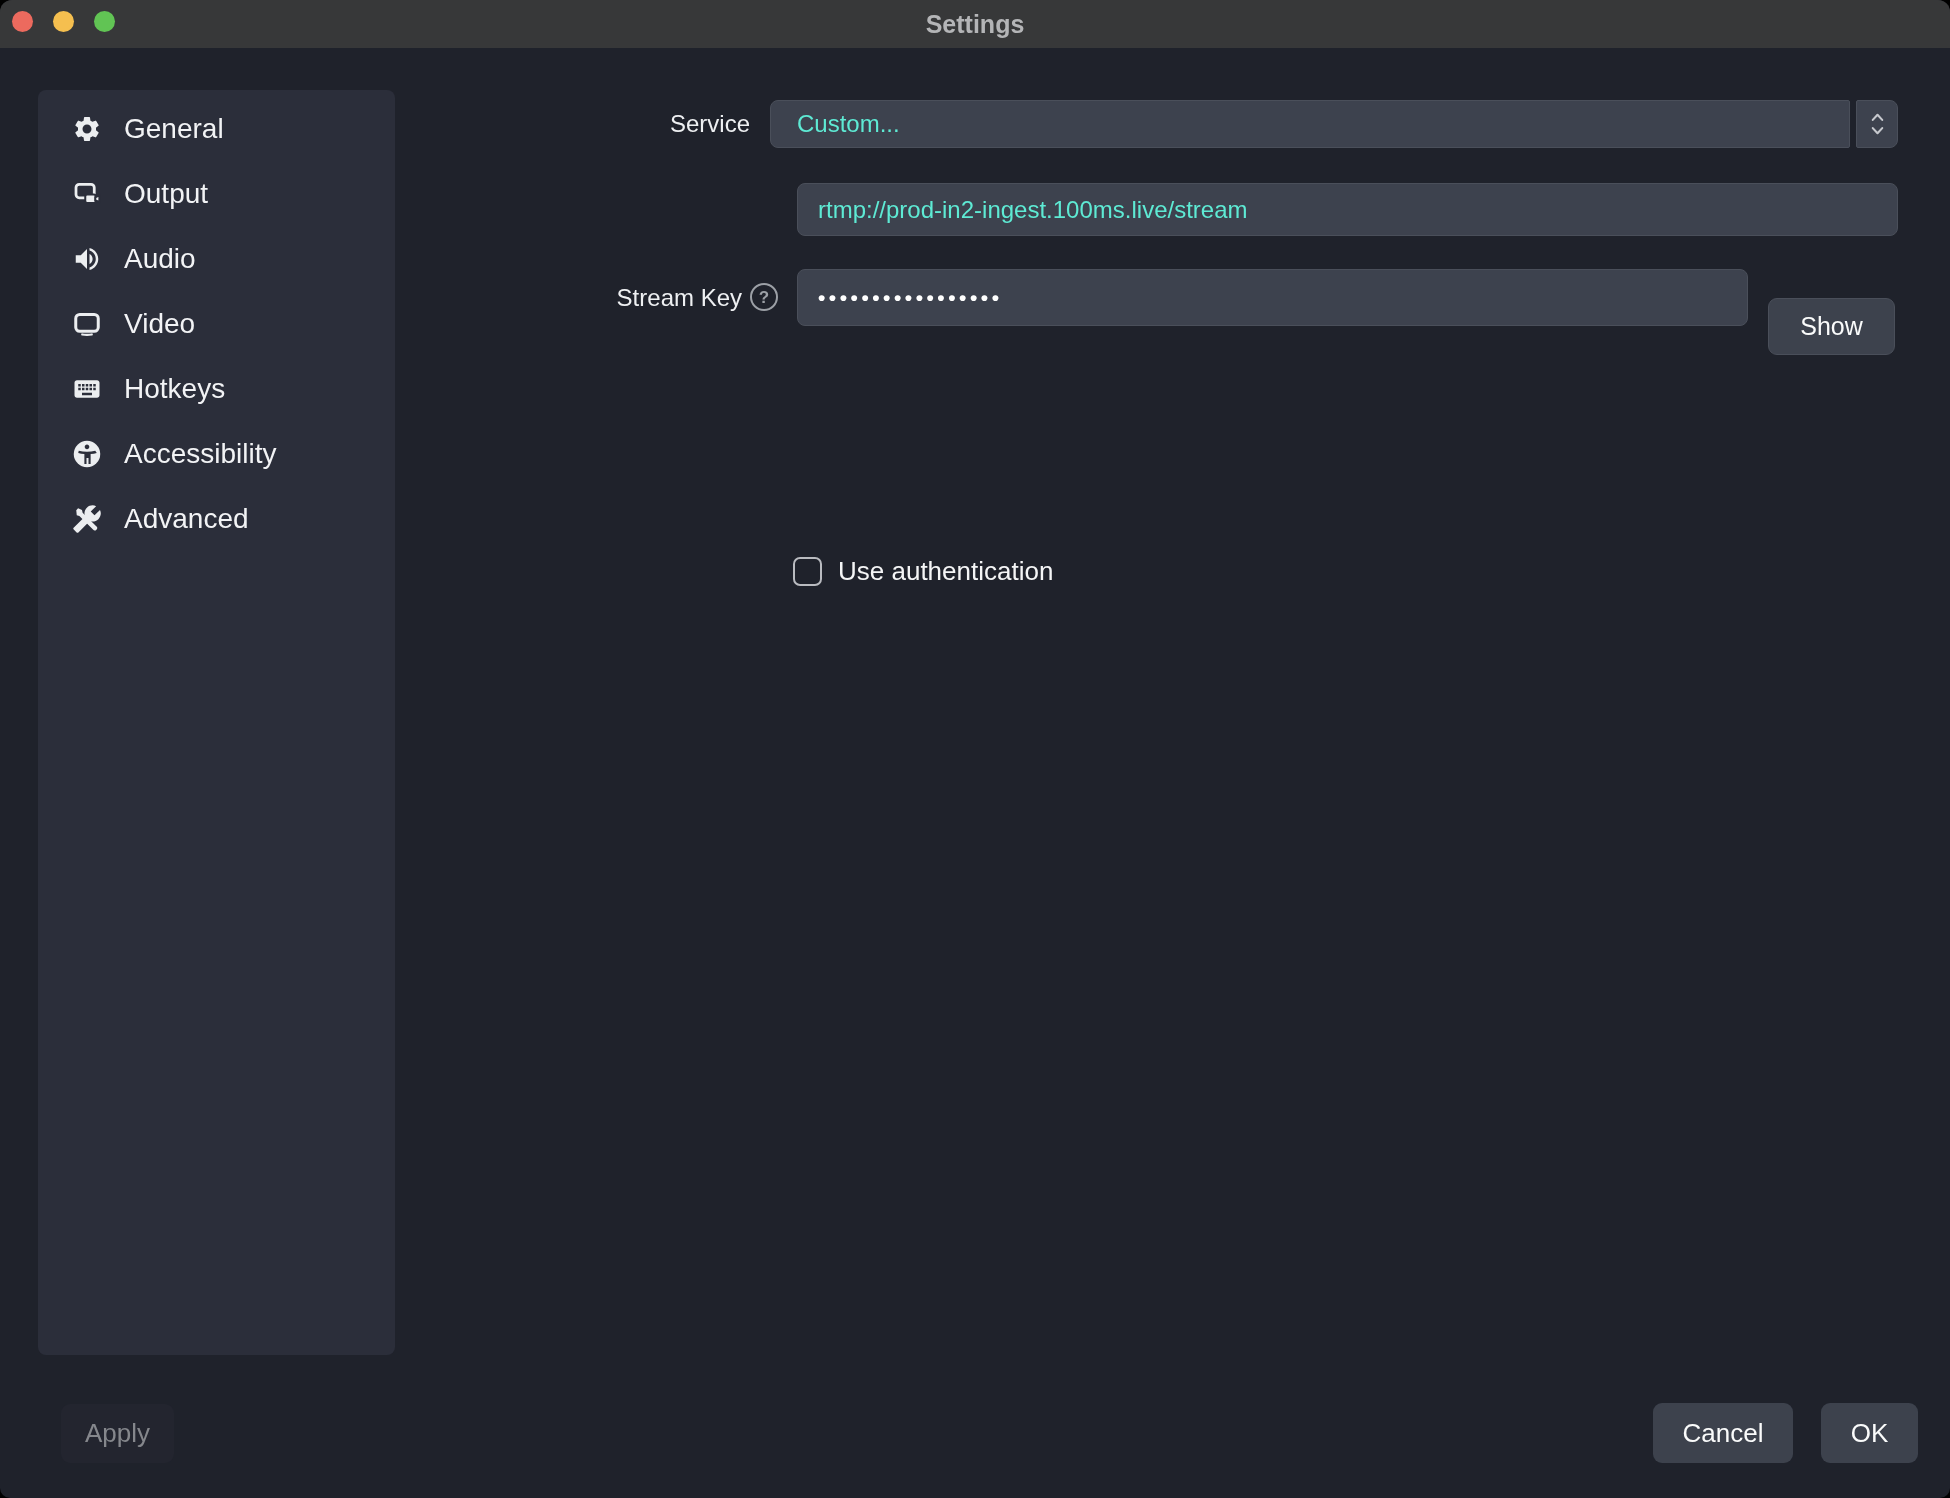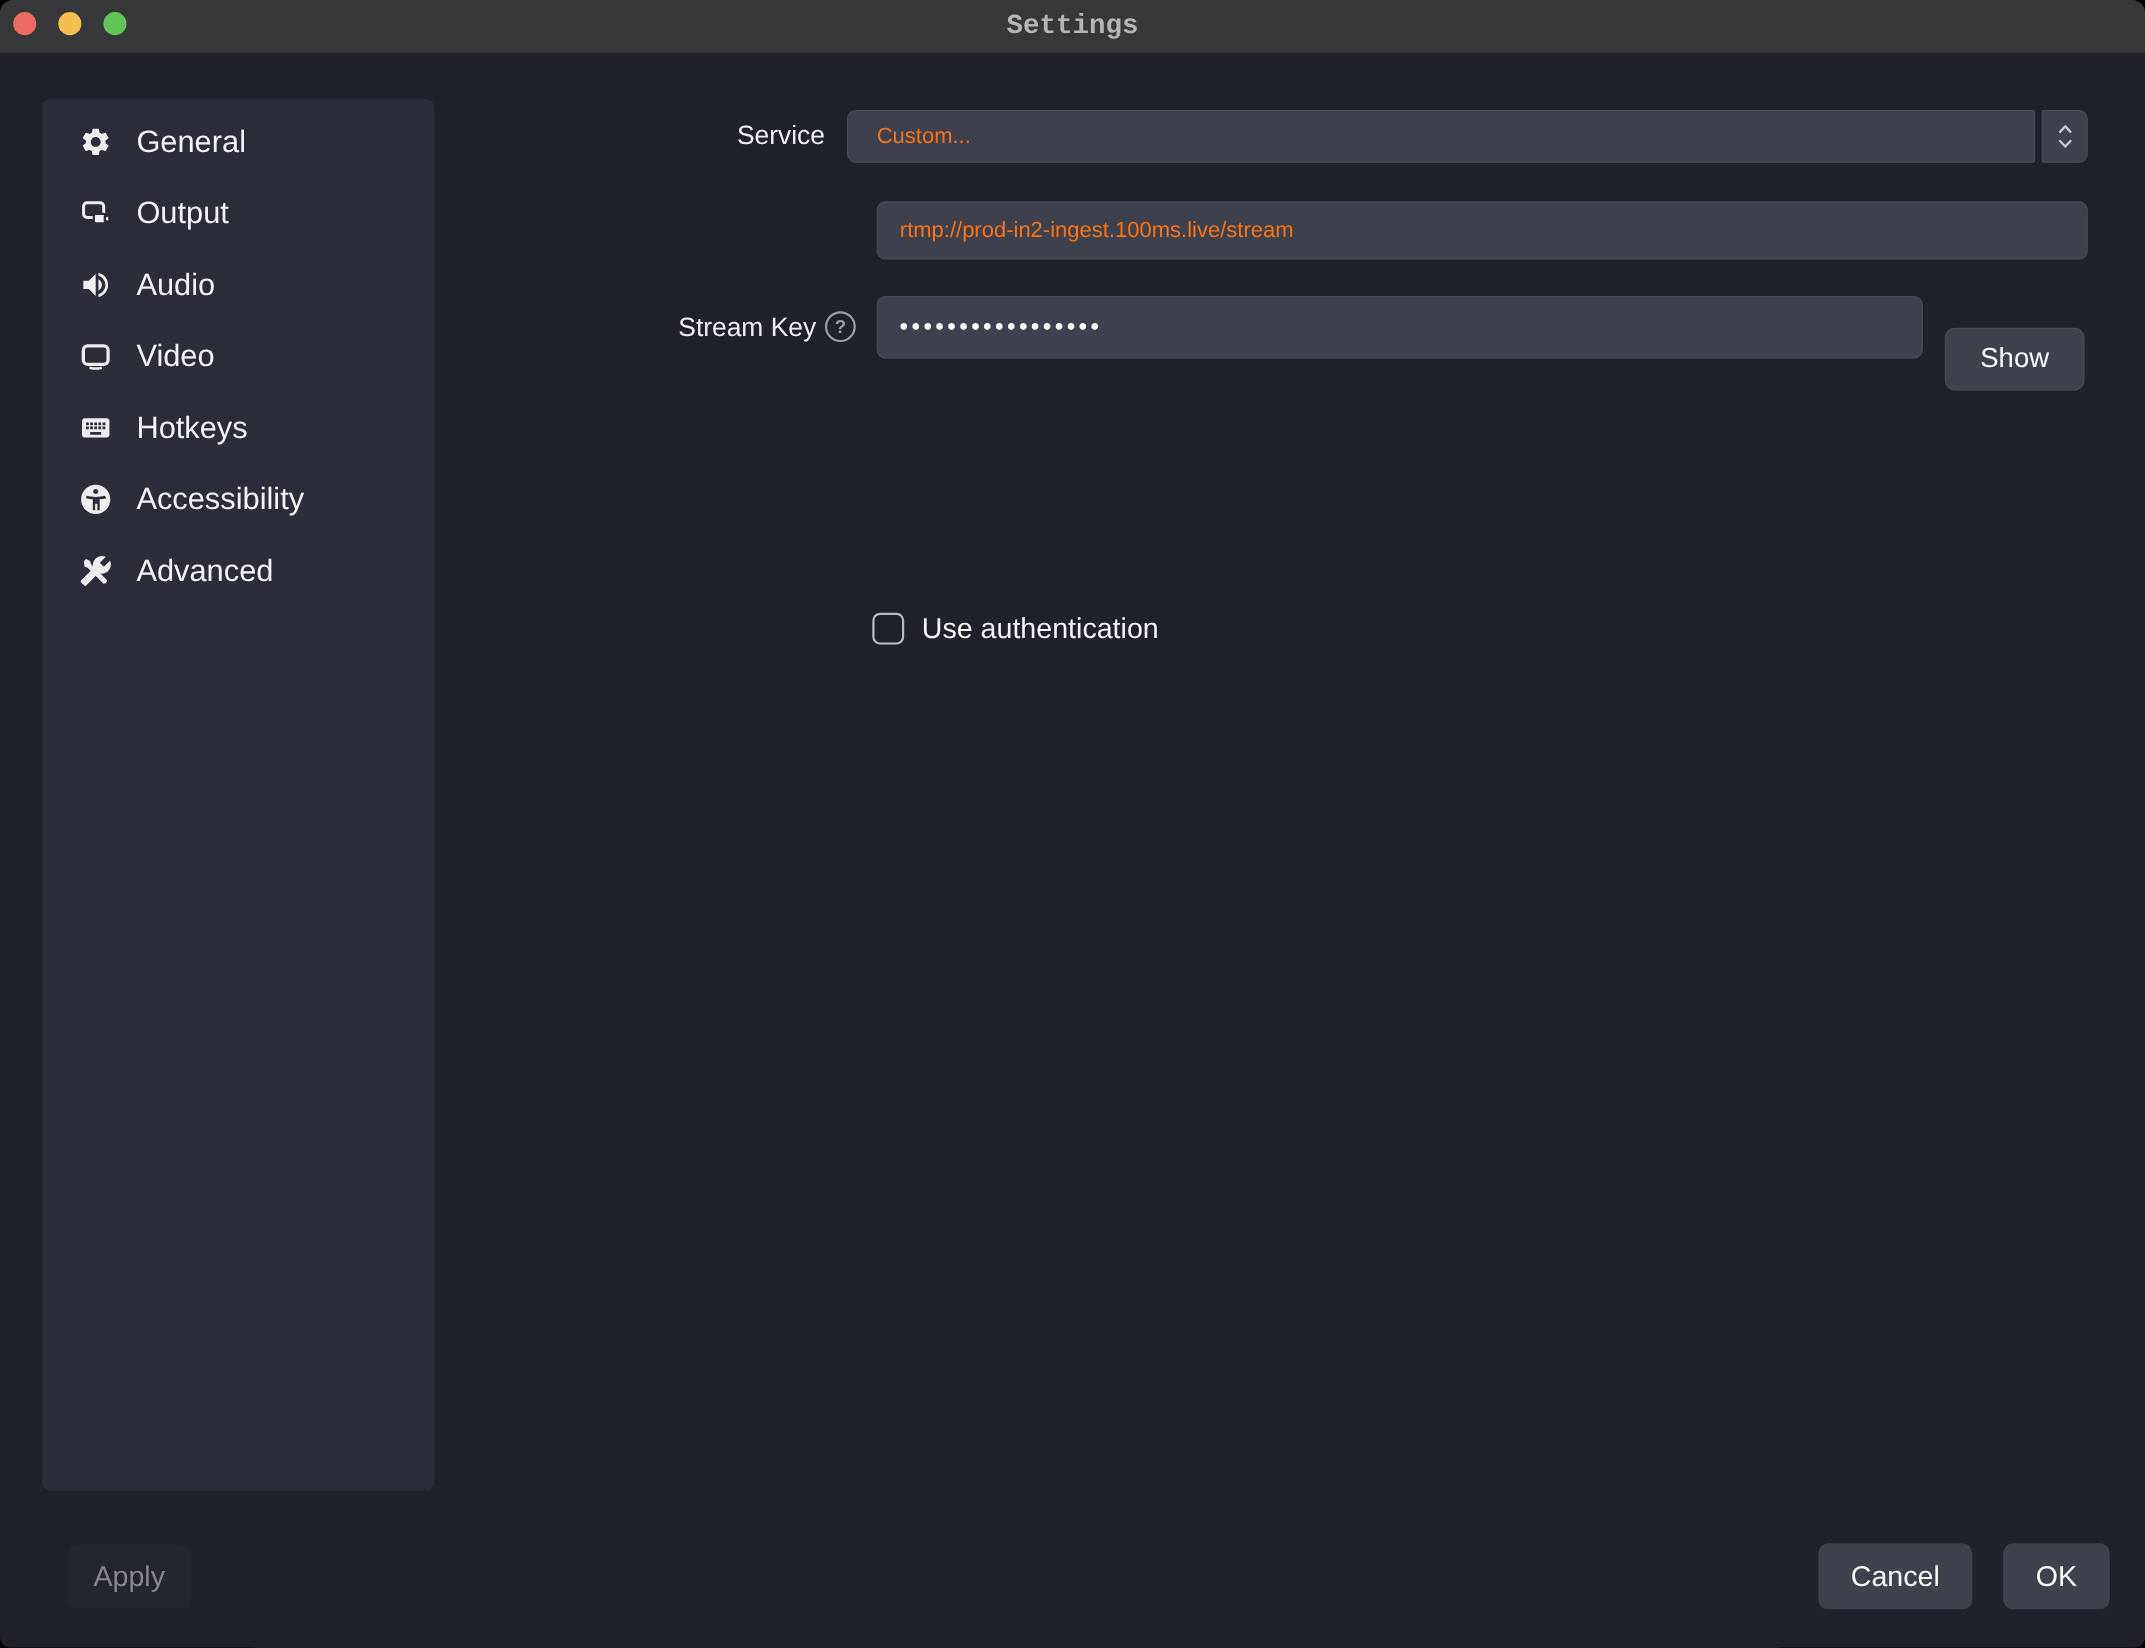--- a/index.html
+++ b/index.html
@@ -9,42 +9,42 @@
     background:#1f222b;border-radius:12px 12px 10px 10px;overflow:hidden;
     font-family:"Liberation Sans", sans-serif;
   }
   
   .titlebar{position:absolute;left:0;top:0;right:0;height:48px;background:#373839;}
   .tl{position:absolute;top:11px;width:21px;height:21px;border-radius:50%;}
   .tl.close{left:12px;background:#ec6a5e;}
   .tl.min{left:53px;background:#f5bf4f;}
   .tl.zoom{left:94px;background:#61c454;}
   .titletext{position:absolute;left:0;right:0;top:0;height:36px;line-height:48px;
-    text-align:center;font-weight:700;font-size:25px;color:#b4b5b7;font-family:Liberation Mono, monospace;}
+    text-align:center;font-weight:700;font-size:25px;color:#b4b5b7;}
   
   .sidebar{position:absolute;left:38px;top:90px;width:357px;height:1265px;
     background:#2b2e3a;border-radius:8px;padding-top:10px;}
   .nav-item{margin:0 10px 7px 10px;height:58px;border-radius:8px;
     display:flex;align-items:center;padding-left:24px;cursor:default;}
   .nav-item.active{background:#2a4ebc;}
   .nav-icon{width:30px;height:30px;display:flex;align-items:center;justify-content:center;
     color:#eceef0;flex:0 0 30px;}
   .nav-item.active .nav-icon{color:#a9c3f3;}
   .nav-icon svg{width:30px;height:30px;}
   .nav-label{margin-left:22px;font-size:28px;color:#f2f3f5;}
   
   .form-label{position:absolute;text-align:right;font-size:24px;color:#eef0f2;}
   .lbl-service{left:510px;width:240px;top:100px;height:48px;line-height:48px;}
   .lbl-server{left:510px;width:240px;top:183px;height:53px;line-height:53px;}
   .lbl-key{left:502px;width:240px;top:269px;height:57px;line-height:57px;}
   .help-icon{position:absolute;left:750px;top:283px;width:28px;height:28px;border-radius:50%;
     border:2px solid #9ca0a6;color:#9ca0a6;font-size:17px;font-weight:700;
     display:flex;align-items:center;justify-content:center;line-height:1;}
   .field{position:absolute;background:#3d424e;border:1px solid #4a4f5a;
-    display:flex;align-items:center;color:#f97316;font-size:20px;}
+    display:flex;align-items:center;color:#5eead4;font-size:24px;}
   .combo-main{left:770px;top:100px;width:1080px;height:48px;border-radius:8px 2px 2px 8px;padding-left:26px;}
   .combo-spinner{left:1856px;top:100px;width:42px;height:48px;border-radius:2px 8px 8px 2px;
     justify-content:center;}
   .combo-spinner svg{width:15px;height:26px;}
   .input-server{left:797px;top:183px;width:1101px;height:53px;border-radius:8px;padding-left:20px;}
   .input-key{left:797px;top:269px;width:951px;height:57px;border-radius:8px;padding-left:20px;
     font-size:21px;font-weight:700;letter-spacing:3.5px;color:#ffffff;}
   .btn{position:absolute;display:flex;align-items:center;justify-content:center;
     font-size:26px;color:#fafbfb;background:#3d424d;border-radius:9px;cursor:default;}
   .btn-show{left:1768px;top:270px;width:127px;height:57px;font-size:25px;border:1px solid #4a4f5a;margin-top:28px;}

